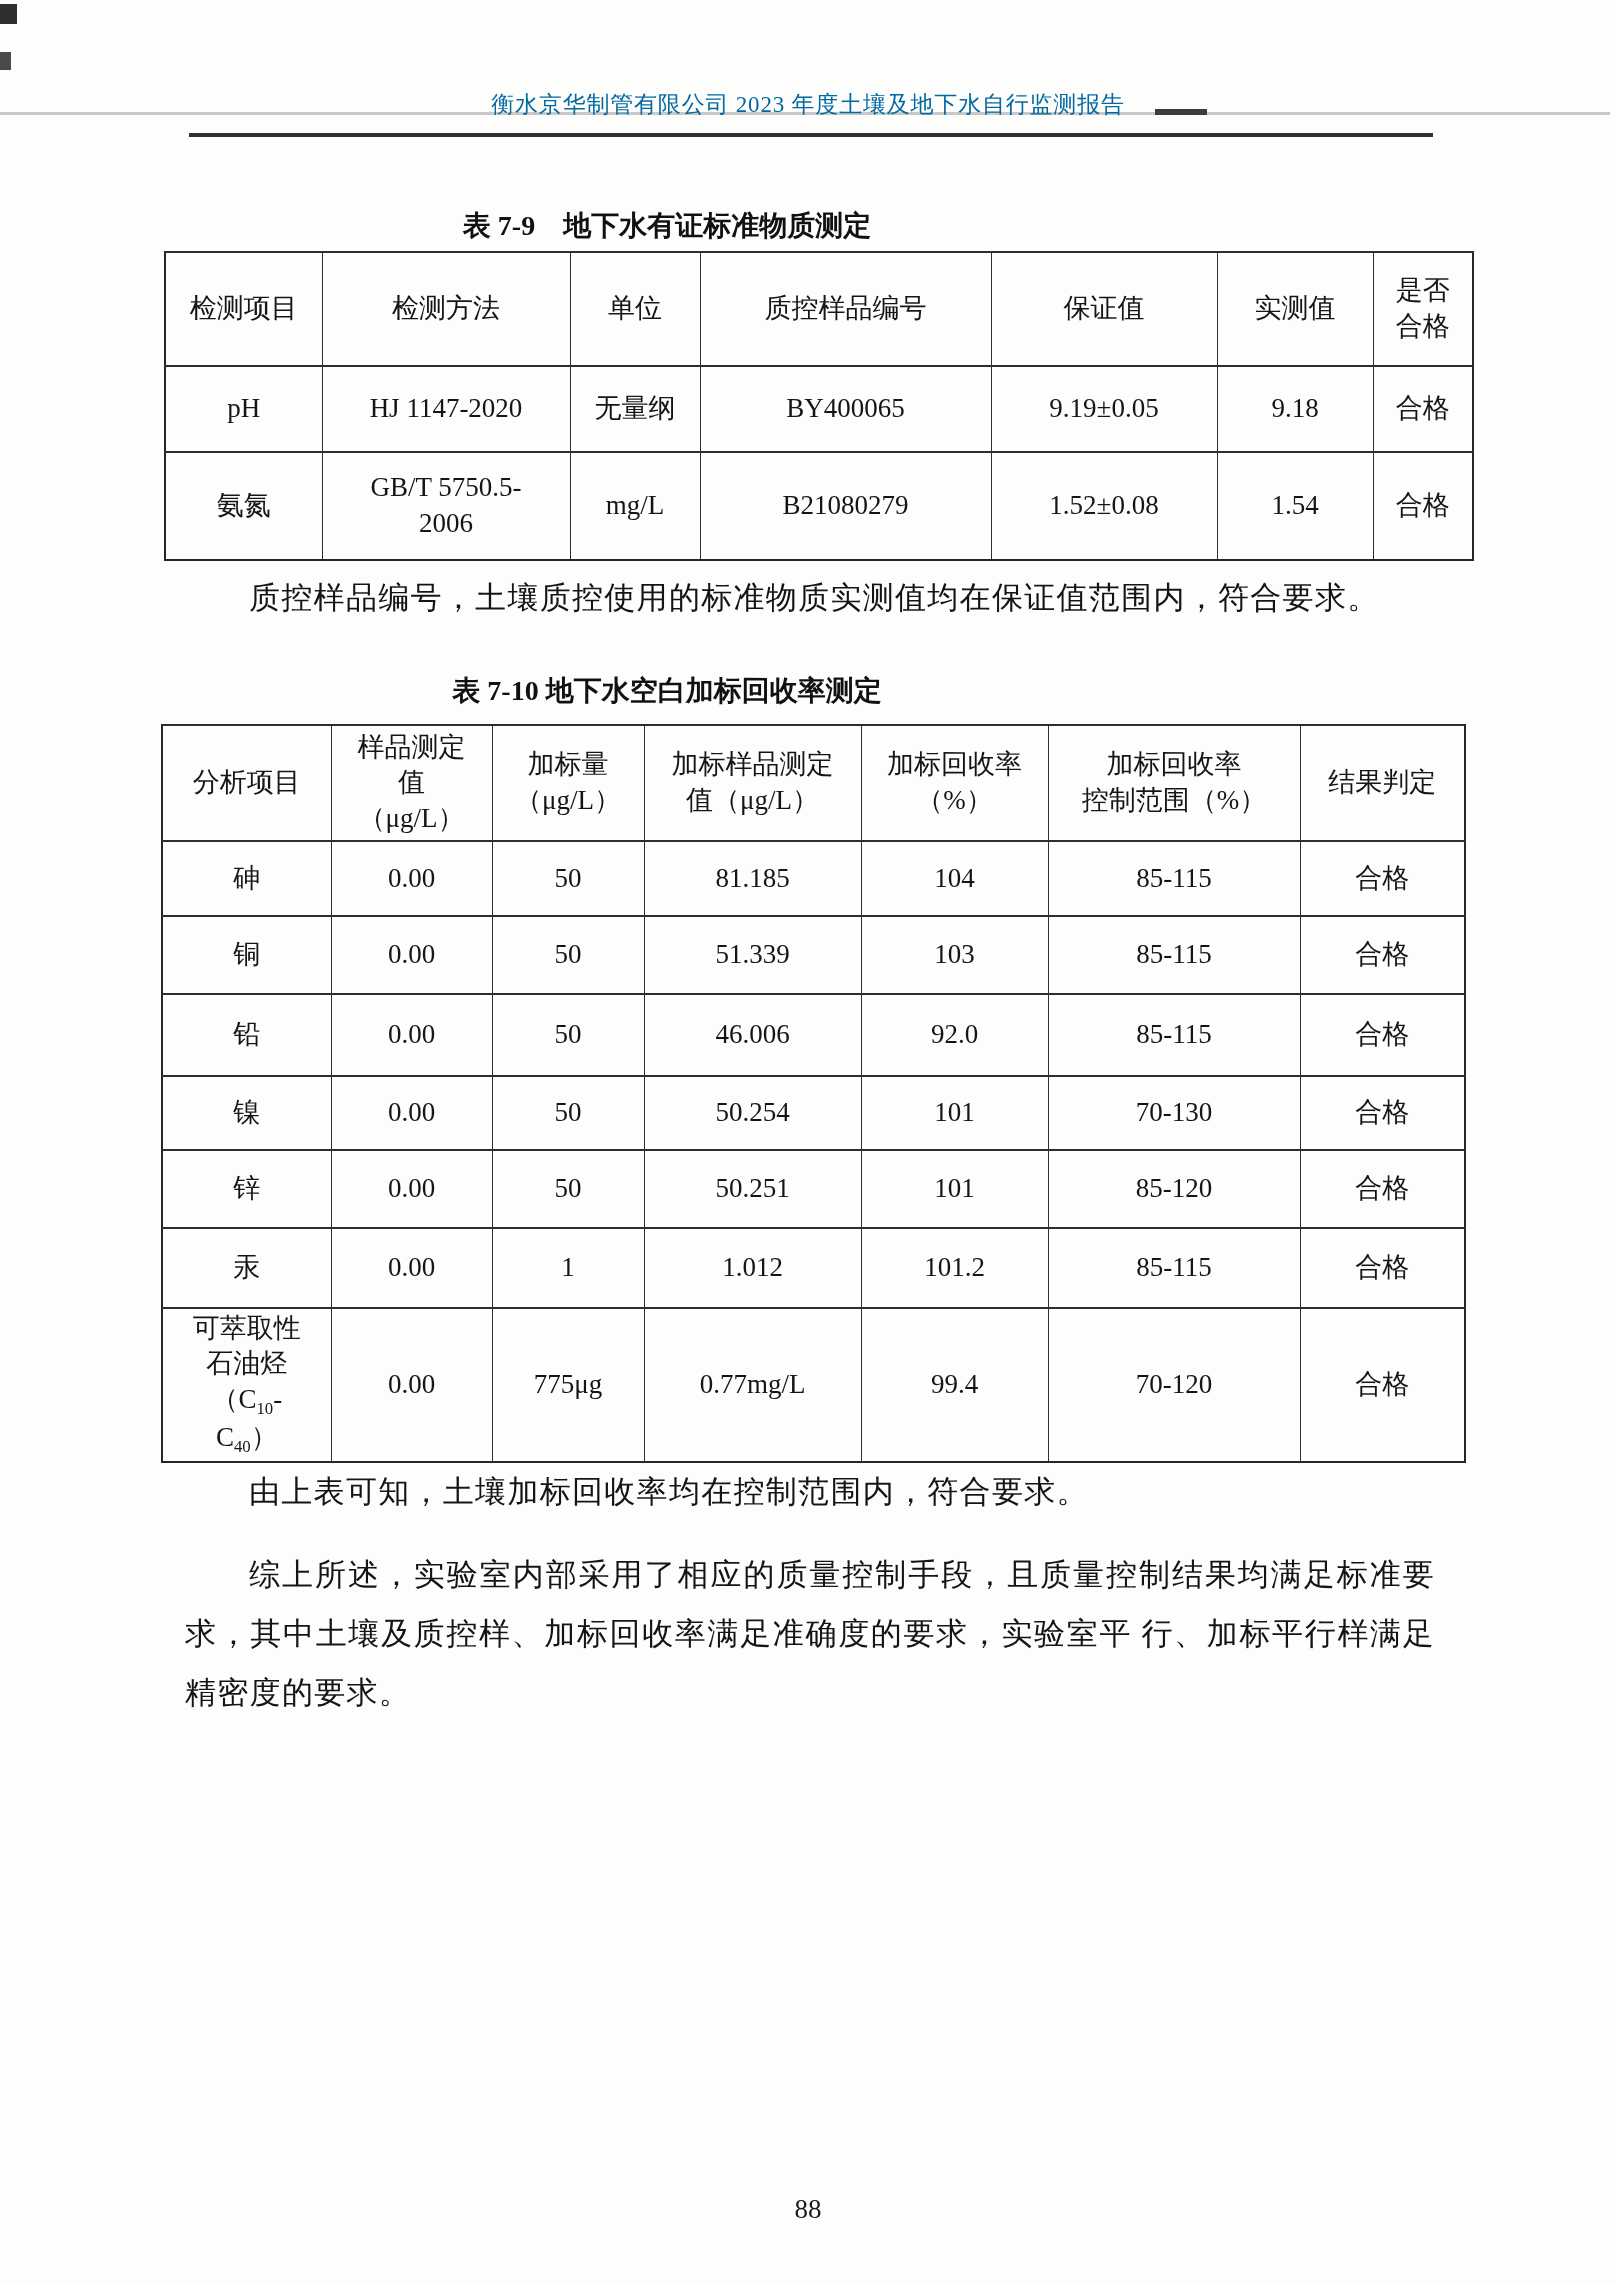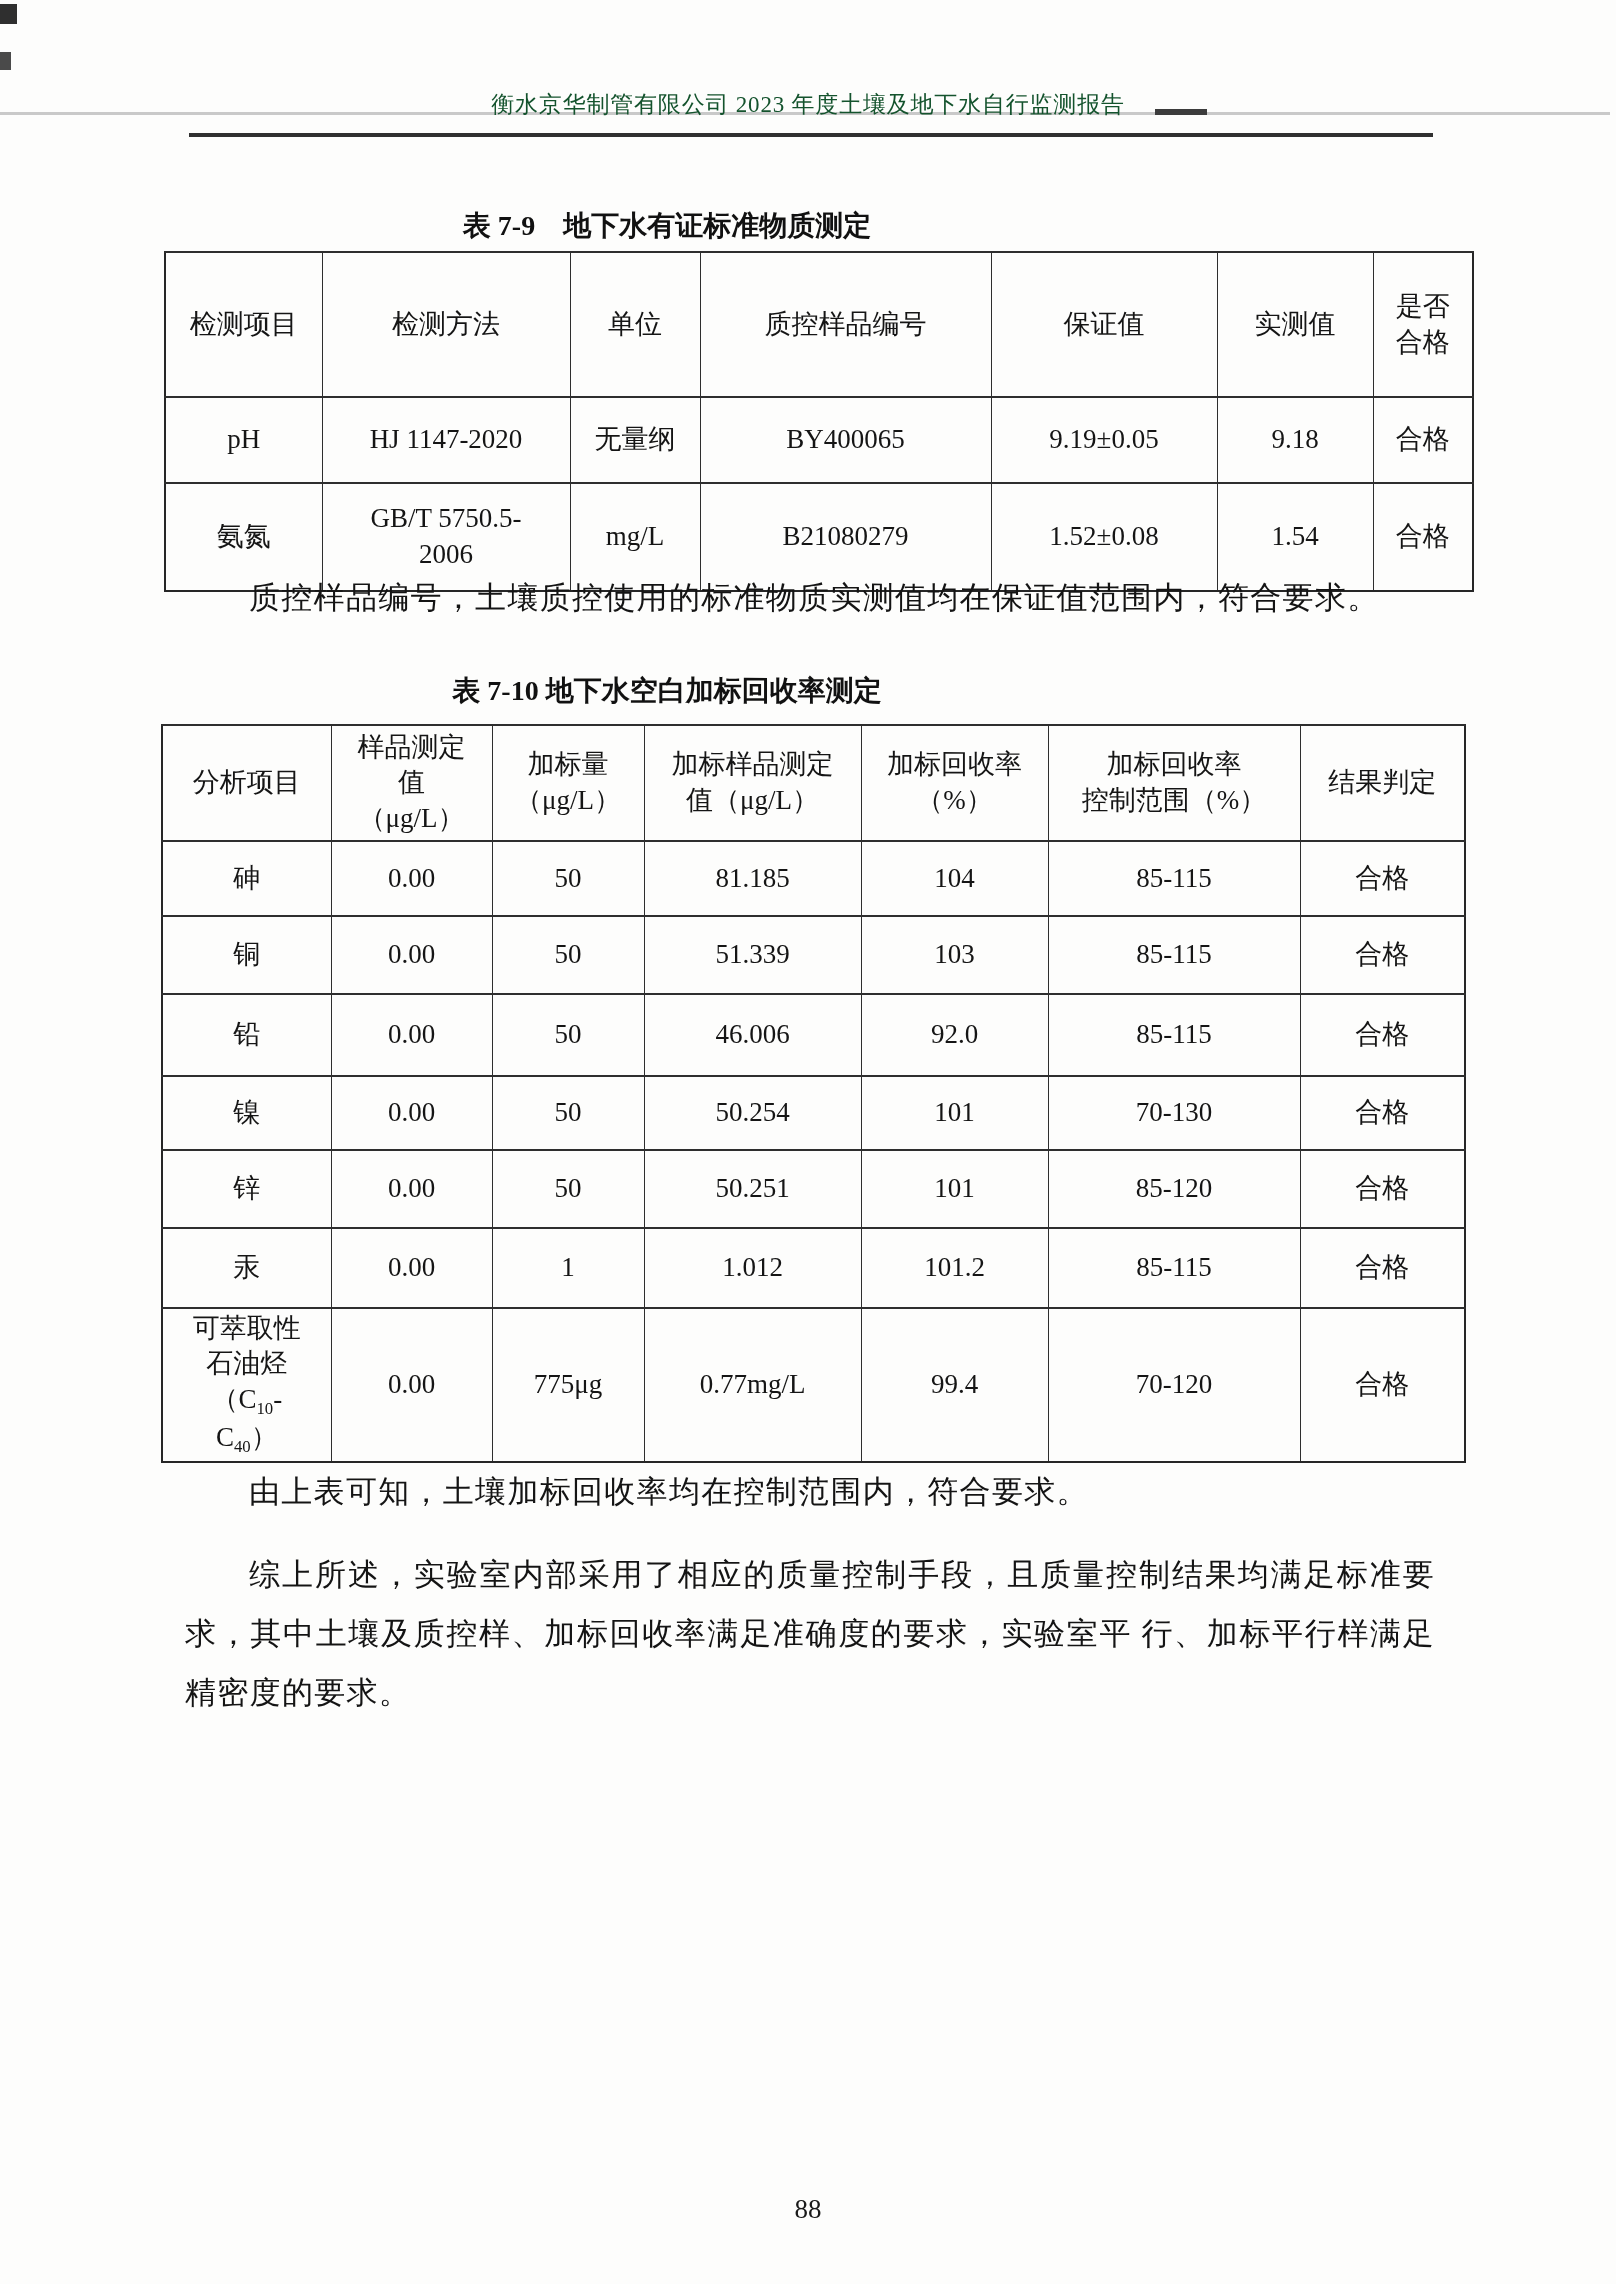--- a/index.html
+++ b/index.html
@@ -9,41 +9,41 @@
   }
   
   .mark{position:absolute;background:#2f2f2f;}
   .m1{left:0;top:4.2px;width:17px;height:20px;}
   .m2{left:0;top:52px;width:11px;height:17.7px;background:#4a4a4a;}
   .rule-light{position:absolute;top:112px;left:0;width:1610px;height:3.4px;background:#c9c9c9;}
   .header-dash{position:absolute;top:109px;left:1155px;width:52px;height:5.9px;background:#3c3c3c;}
   .rule-dark{position:absolute;top:133px;left:189px;width:1244px;height:4.2px;background:#303030;}
   .header-title{
     position:absolute;top:89px;left:0;width:1616px;text-align:center;
-    font-size:23px;letter-spacing:0.8px;color:#14532d;
+    font-size:23px;letter-spacing:0.8px;color:#0369a1;
   }
   
   .tbl-title{position:absolute;left:0;width:1334px;text-align:center;font-weight:bold;font-size:28px;color:#111;}
   .t1title{top:207px;}
   .t2title{top:672px;}
   
   table{border-collapse:collapse;table-layout:fixed;}
   #t1,#t2{position:absolute;border:2.5px solid #262626;}
   #t1{left:164px;top:251px;width:1307px;}
   #t2{left:161px;top:724px;width:1302px;}
   th,td{
     border:1.7px solid #2e2e2e;font-weight:normal;text-align:center;vertical-align:middle;
     font-size:27px;line-height:1.32;padding:1.7px 5px;box-sizing:border-box;color:#151515;
   }
   tr{border-top:2.5px solid #2e2e2e;}
   sub{font-size:0.62em;}
   #t1 col:nth-child(1){width:157px}#t1 col:nth-child(2){width:248px}#t1 col:nth-child(3){width:130px}
   #t1 col:nth-child(4){width:291px}#t1 col:nth-child(5){width:226px}#t1 col:nth-child(6){width:156px}
   #t1 col:nth-child(7){width:100px}
-  #t1 thead tr{height:145px;}
+  #t1 thead tr{height:114px;}
   #t1 tbody tr:nth-child(1){height:86px;}
   #t1 tbody tr:nth-child(2){height:108px;}
   #t2 col:nth-child(1){width:169px}#t2 col:nth-child(2){width:161px}#t2 col:nth-child(3){width:152px}
   #t2 col:nth-child(4){width:217px}#t2 col:nth-child(5){width:187px}#t2 col:nth-child(6){width:252px}
   #t2 col:nth-child(7){width:165px}
   #t2 thead tr{height:116px;}
   #t2 tbody tr:nth-child(1){height:75px;}
   #t2 tbody tr:nth-child(2){height:78px;}
   #t2 tbody tr:nth-child(3){height:82px;}
   #t2 tbody tr:nth-child(4){height:74px;}

